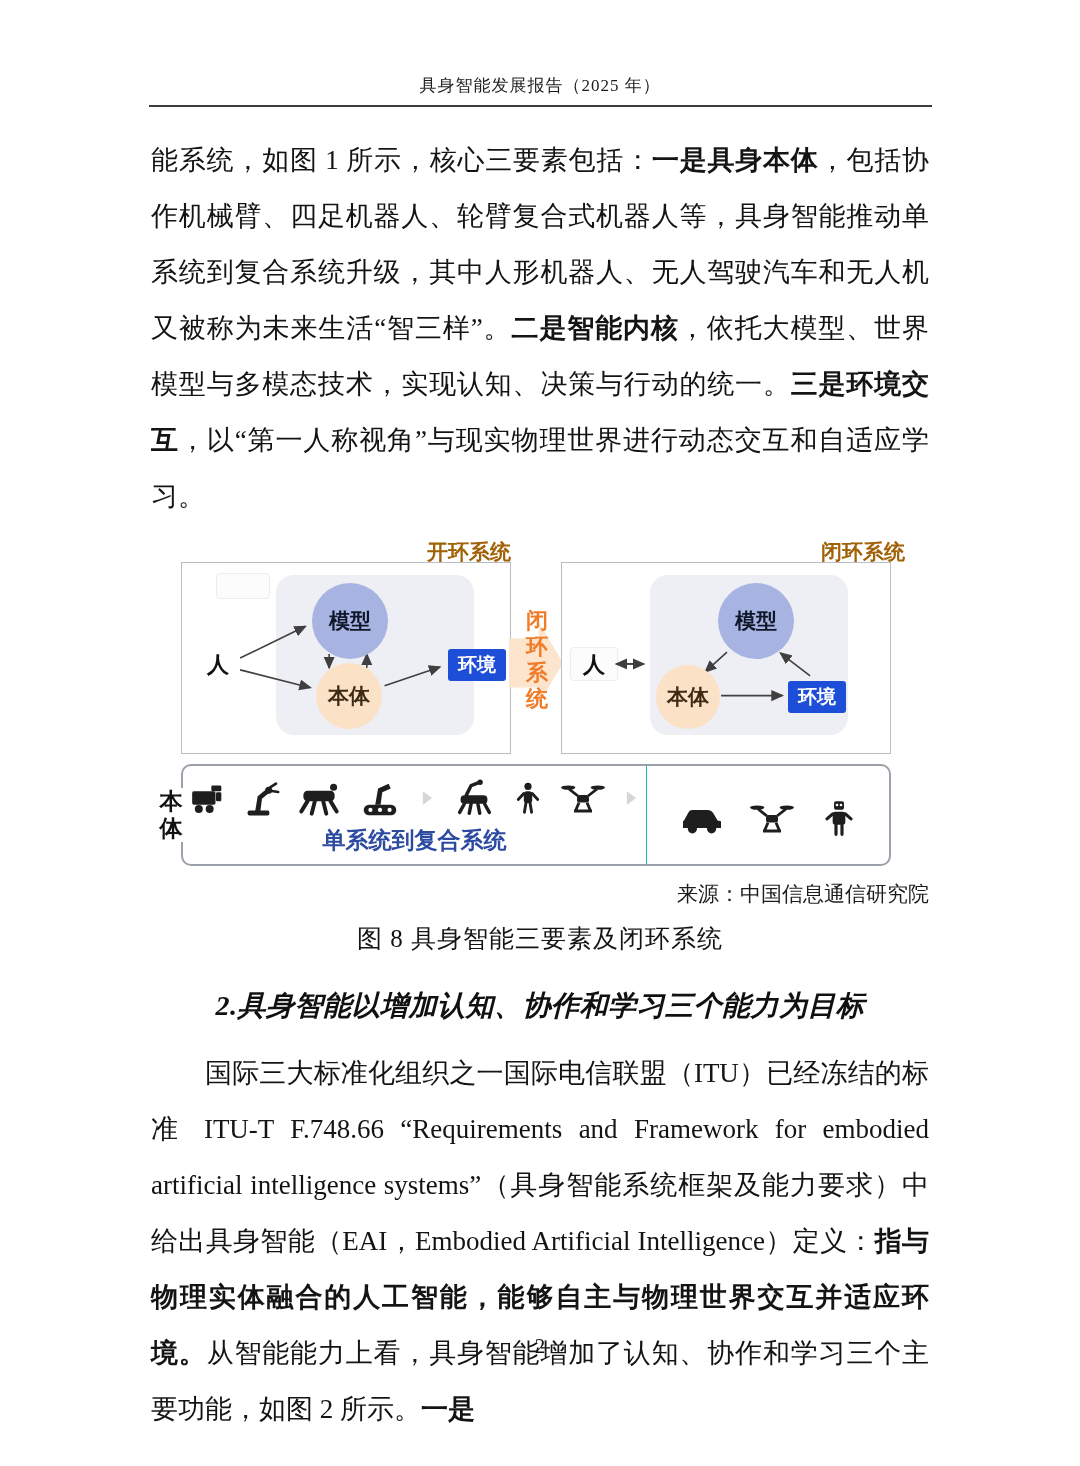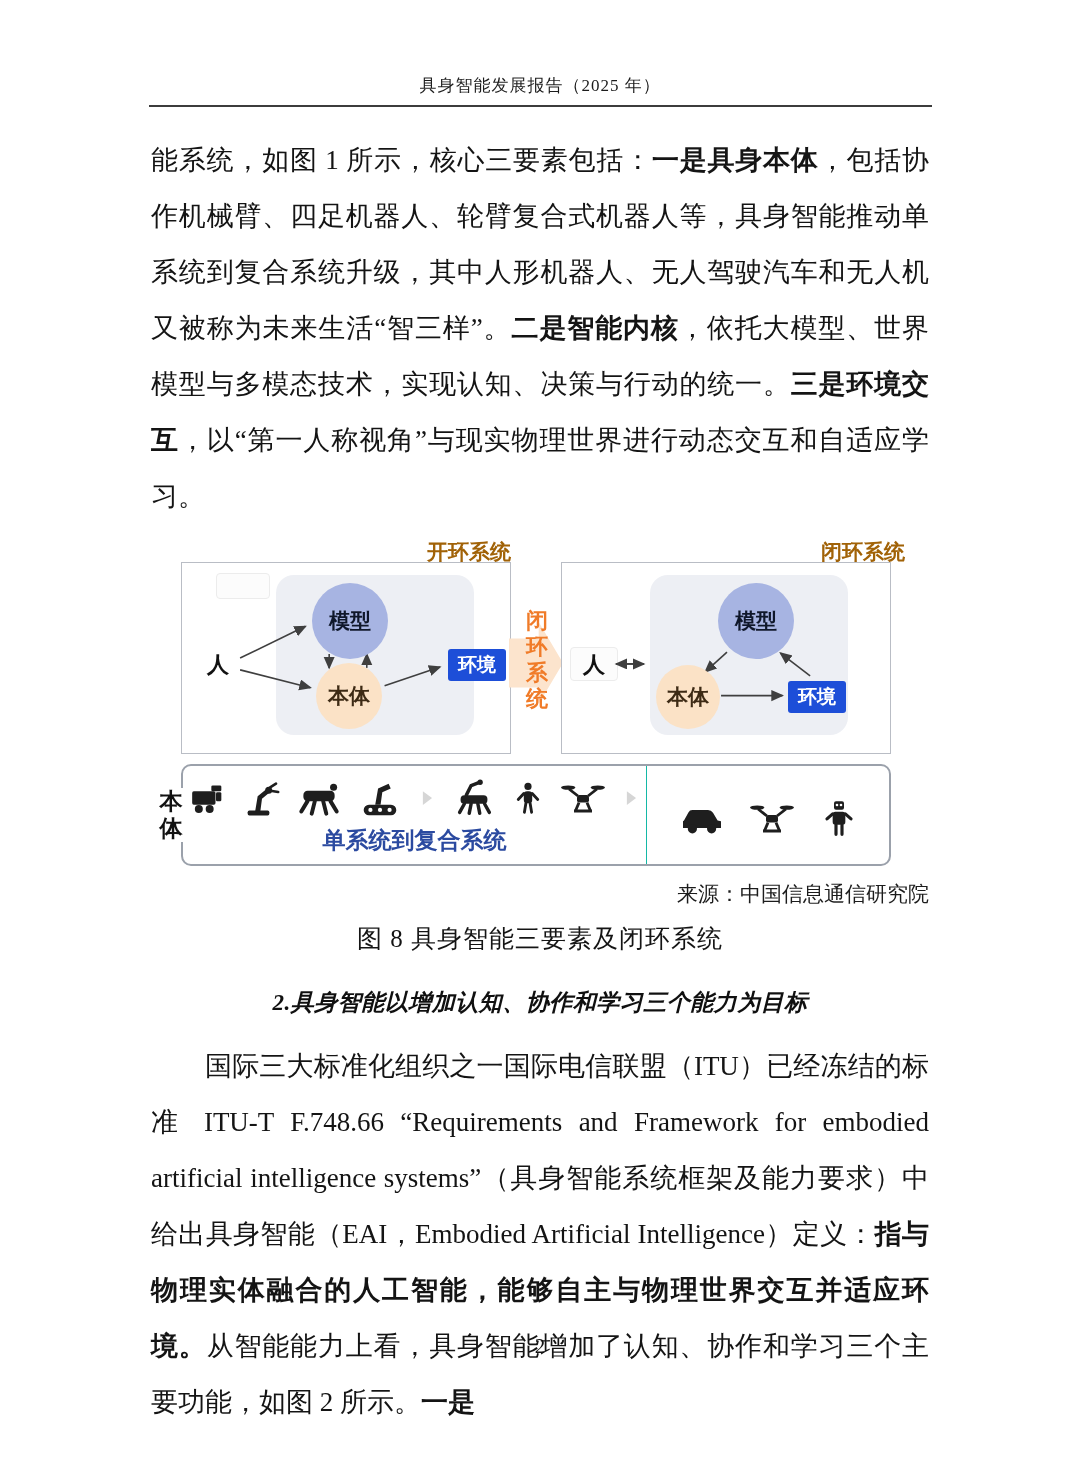--- a/index.html
+++ b/index.html
@@ -57,21 +57,21 @@
   .fig-icon[data-name="tracked-robot-icon"] svg { width:46px; height:46px; }
   .fig-icon[data-name="quadruped-arm-robot-icon"] svg { width:46px; height:46px; }
   .fig-icon[data-name="humanoid-icon"] svg { width:36px; height:36px; }
   .fig-icon[data-name="drone-icon"] svg { width:48px; height:48px; }
   .fig-icon[data-name="car-icon"] svg { width:48px; height:48px; }
   .fig-icon[data-name="next-arrow-icon"] { color:#d6d6d6; }
   .fig-icon[data-name="next-arrow-icon"] svg { width:22px; height:22px; }
 
   .source-line { text-align:right; font-size:21px; margin-top:12px; color:#1c1c1c; }
   .fig-caption { text-align:center; font-size:25px; margin-top:14px; letter-spacing:1px; }
-  .sec-heading { text-align:center; font-weight:bold; font-style:italic; font-size:23px; margin-top:32px;
+  .sec-heading { text-align:center; font-weight:bold; font-style:italic; font-size:28px; margin-top:32px;
                  letter-spacing:0.5px; color:#101010; }
 
   .page-num { position:absolute; top:1334px; left:0; width:100%; text-align:center; font-size:21px; }
 </style>
 </head>
 <body>
 
 <div class="doc-header" data-name="page-header">具身智能发展报告（2025 年）</div>
 <div class="header-rule" data-name="header-divider"></div>
 

